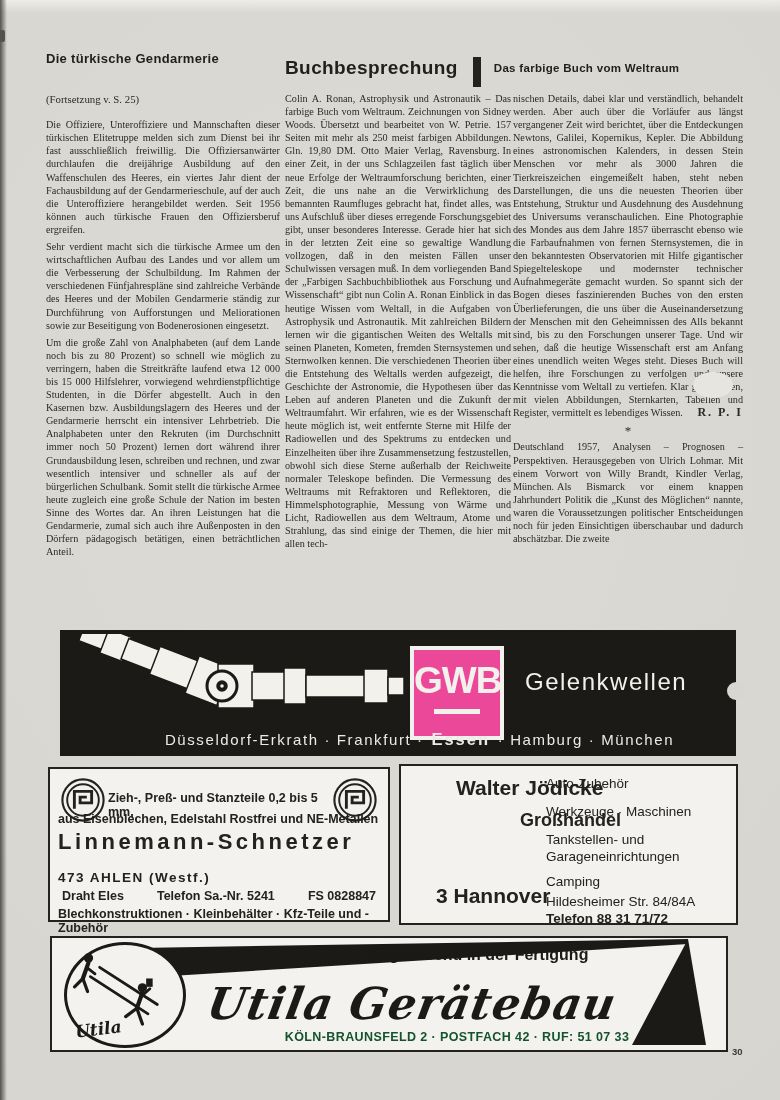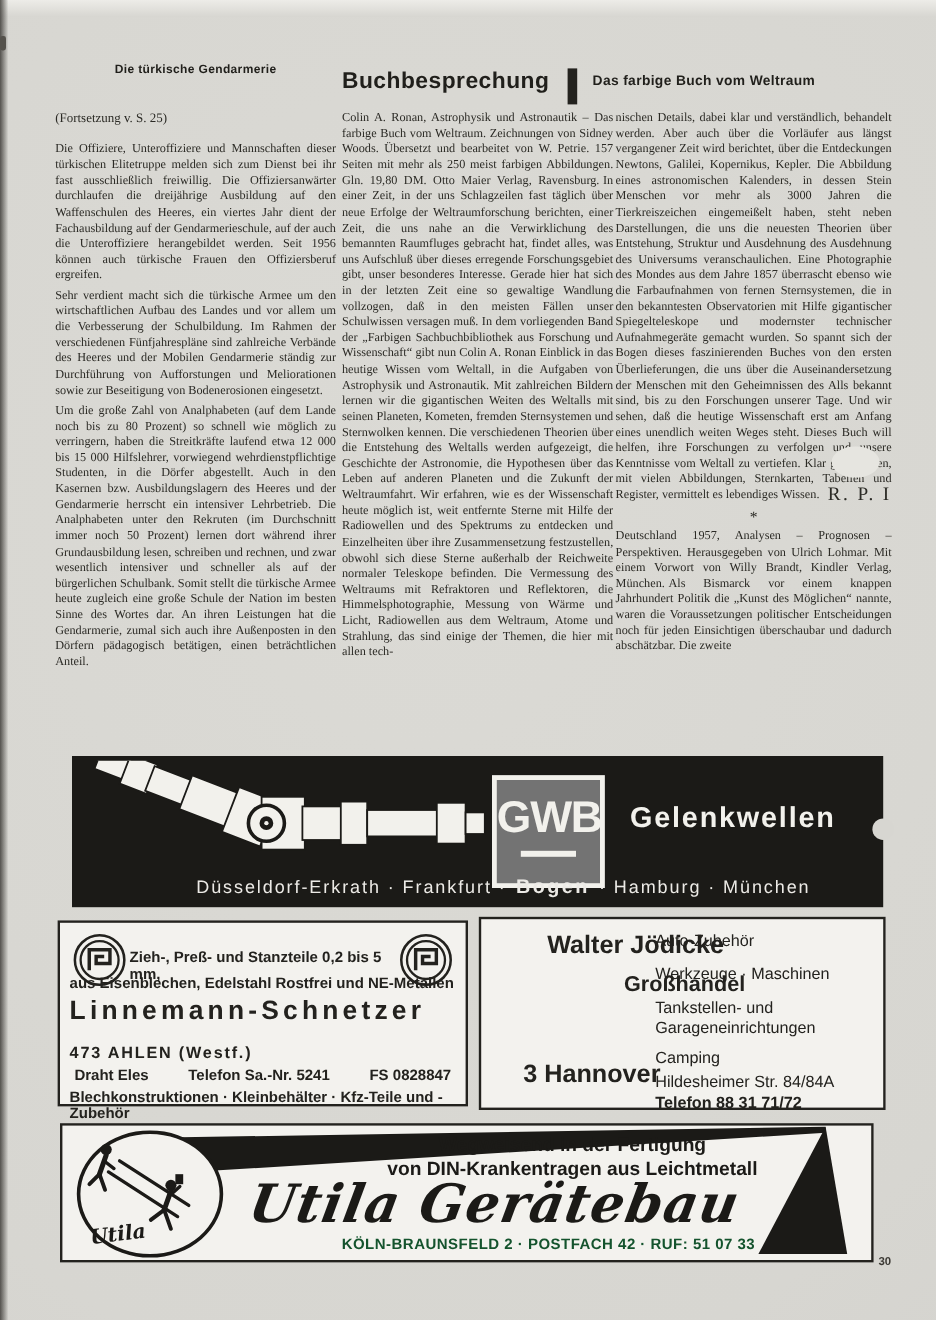--- a/index.html
+++ b/index.html
@@ -12,44 +12,44 @@
   .edge-top{position:absolute;left:0;top:0;width:780px;height:14px;background:linear-gradient(#edece8,#d7d6d1);}
   .edge-left{position:absolute;left:0;top:0;width:7px;height:1100px;background:linear-gradient(90deg,rgba(40,38,34,.75),rgba(40,38,34,0));}
   .edge-mark{position:absolute;left:0;top:30px;width:5px;height:12px;background:#55524c;border-radius:2px;}
   .blotch{position:absolute;left:693px;top:372px;width:40px;height:26px;background:#e6e5e0;border-radius:50%;z-index:2;}
   .pagenum{position:absolute;left:732px;top:1046px;font-family:"Liberation Sans",sans-serif;font-size:9.5px;font-weight:bold;color:#3c3a35;z-index:6;}
 
   
   .col{position:absolute;z-index:1;text-align:justify;font-size:10.2px;line-height:13.1px;hyphens:auto;-webkit-hyphens:auto;}
   .col p{margin:0 0 4px 0;}
   .col1{left:46px;top:52px;width:234px;}
-  .col1 h1{font-family:"Liberation Sans",sans-serif;font-size:10px;font-weight:bold;letter-spacing:.3px;margin:0;color:#201f1b;text-align:center;}
+  .col1 h1{font-family:"Liberation Sans",sans-serif;font-size:13px;font-weight:bold;letter-spacing:.3px;margin:0;color:#201f1b;text-align:left;}
   .cont{margin:28px 0 12px 0 !important;text-align:left;font-size:10.8px;}
   .col2{left:285px;top:92px;width:226px;}
   .col3{left:513px;top:92px;width:230px;}
   .lead{padding-right:3px;}
-  .sig{float:right;letter-spacing:2px;font-weight:normal;font-size:16px;}
+  .sig{float:right;letter-spacing:2px;font-weight:bold;font-size:12px;}
   .star{text-align:center !important;font-size:13px;margin:5px 0 3px 0 !important;}
 
   .review-header{position:absolute;left:285px;top:57px;display:flex;align-items:flex-start;z-index:1;justify-content:center;}
   .rh-title{font-family:"Liberation Sans",sans-serif;font-size:19px;font-weight:bold;color:#201f1b;letter-spacing:.4px;line-height:22px;}
   .rh-bar{display:inline-block;width:8px;height:30px;background:#23221e;margin:0 13px 0 15px;}
   .rh-sub{font-family:"Liberation Sans",sans-serif;font-size:11.5px;font-weight:bold;color:#201f1b;padding-top:5px;letter-spacing:.3px;}
 
   
   .ad{position:absolute;z-index:5;font-family:"Liberation Sans",sans-serif;}
   .box{background:#f3f2ee;border:2px solid #23221e;}
 
   
   .gwb{left:60px;top:630px;width:676px;height:126px;background:#1b1a17;color:#f2f1ec;}
   .shaft{position:absolute;left:12px;top:4px;}
-  .gwb-logo{position:absolute;left:350px;top:16px;width:86px;height:86px;border:4px solid #f2f1ec;background:#737373;text-align:center;}
+  .gwb-logo{position:absolute;left:350px;top:16px;width:86px;height:86px;border:4px solid #f2f1ec;background:#ec4899;text-align:center;}
   .gwb-letters{font-size:37px;font-weight:bold;letter-spacing:-1px;line-height:50px;margin-top:6px;font-family:"Liberation Sans",sans-serif;}
   .gwb-underline{width:46px;height:5px;background:#f2f1ec;margin:3px auto 0 auto;}
-  .gwb-product{position:absolute;left:465px;top:38px;font-size:24px;font-weight:bold;letter-spacing:1.5px;}
+  .gwb-product{position:absolute;left:465px;top:38px;font-size:24px;font-weight:normal;letter-spacing:1.5px;}
   .gwb-cities{position:absolute;left:55px;right:12px;bottom:7px;text-align:center;font-size:15px;letter-spacing:1.6px;color:#eceae6;white-space:nowrap;}
   .city-bold{font-weight:bold;font-size:16.5px;letter-spacing:2px;padding:0 2px;}
   .gwb-dot{position:absolute;right:-9px;top:52px;width:18px;height:18px;border-radius:50%;background:#d7d6d1;}
 
   
   .linnemann{left:48px;top:767px;width:338px;height:151px;}
   .linnemann div{position:absolute;left:8px;right:8px;text-align:left;color:#23221e;}
   .ls-logo{position:absolute;top:8px;}
   .ls-left{left:10px;} .ls-right{right:10px;}
   .ln-line1{top:22px;left:58px !important;right:58px !important;font-size:12.5px;font-weight:bold;}
@@ -137,21 +137,21 @@
         </g>
       </g>
     </svg>
     <div class="gwb-logo">
       <div class="gwb-letters">GWB</div>
       <div class="gwb-underline"></div>
     </div>
     <div class="gwb-product">Gelenkwellen</div>
     <div class="gwb-cities">
       <span>Düsseldorf-Erkrath · Frankfurt ·</span>
-      <span class="city-bold">Bogen</span>
+      <span class="city-bold">Essen</span>
       <span>· Hamburg · München</span>
     </div>
     <div class="gwb-dot"></div>
   </div>
 
   <div class="ad box linnemann">
     <svg class="ls-logo ls-left" width="46" height="46" viewBox="-24 -24 48 48">
       <circle r="21.5" fill="none" stroke="#23221e" stroke-width="2.2"></circle>
       <circle r="16.5" fill="none" stroke="#23221e" stroke-width="2"></circle>
       <path d="M -9 9 L -9 -9 L 9 -9 L 9 3 L -3 3 L -3 -3 L 4 -3" fill="none" stroke="#23221e" stroke-width="3"></path>
@@ -203,19 +203,18 @@
           <circle cx="80" cy="46" r="5" stroke="none"></circle>
           <path d="M 80 51 L 74 68" fill="none" stroke-width="4.5"></path>
           <path d="M 74 68 L 62 77 M 74 68 L 80 85" fill="none" stroke-width="3.5"></path>
           <path d="M 79 55 L 88 47" fill="none"></path>
           <rect x="84" y="36" width="7" height="9" stroke="none"></rect>
         </g>
       </svg>
       <span class="ut-logo-text">Utila</span>
     </div>
     <div class="ut-s1">Wegweisend in der Fertigung</div>
-    <div class="ut-s2">von DIN-Krankentragen aus Leichtmetall</div>
     <div class="ut-name">Utila Gerätebau</div>
     <div class="ut-addr">KÖLN-BRAUNSFELD 2 · POSTFACH 42 · RUF: 51 07 33</div>
   </div>
 
   <div class="pagenum">30</div>
 </div>
 
 </body></html>

